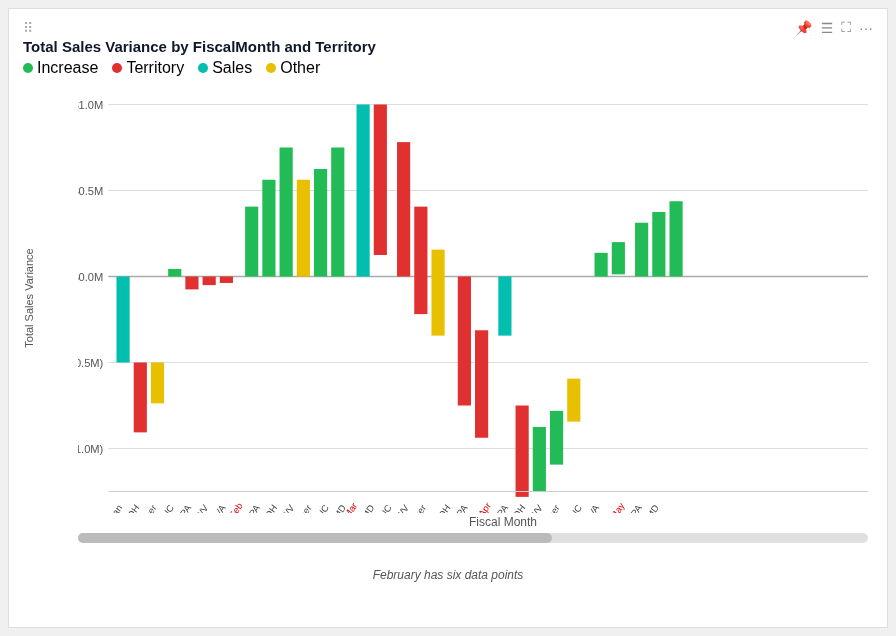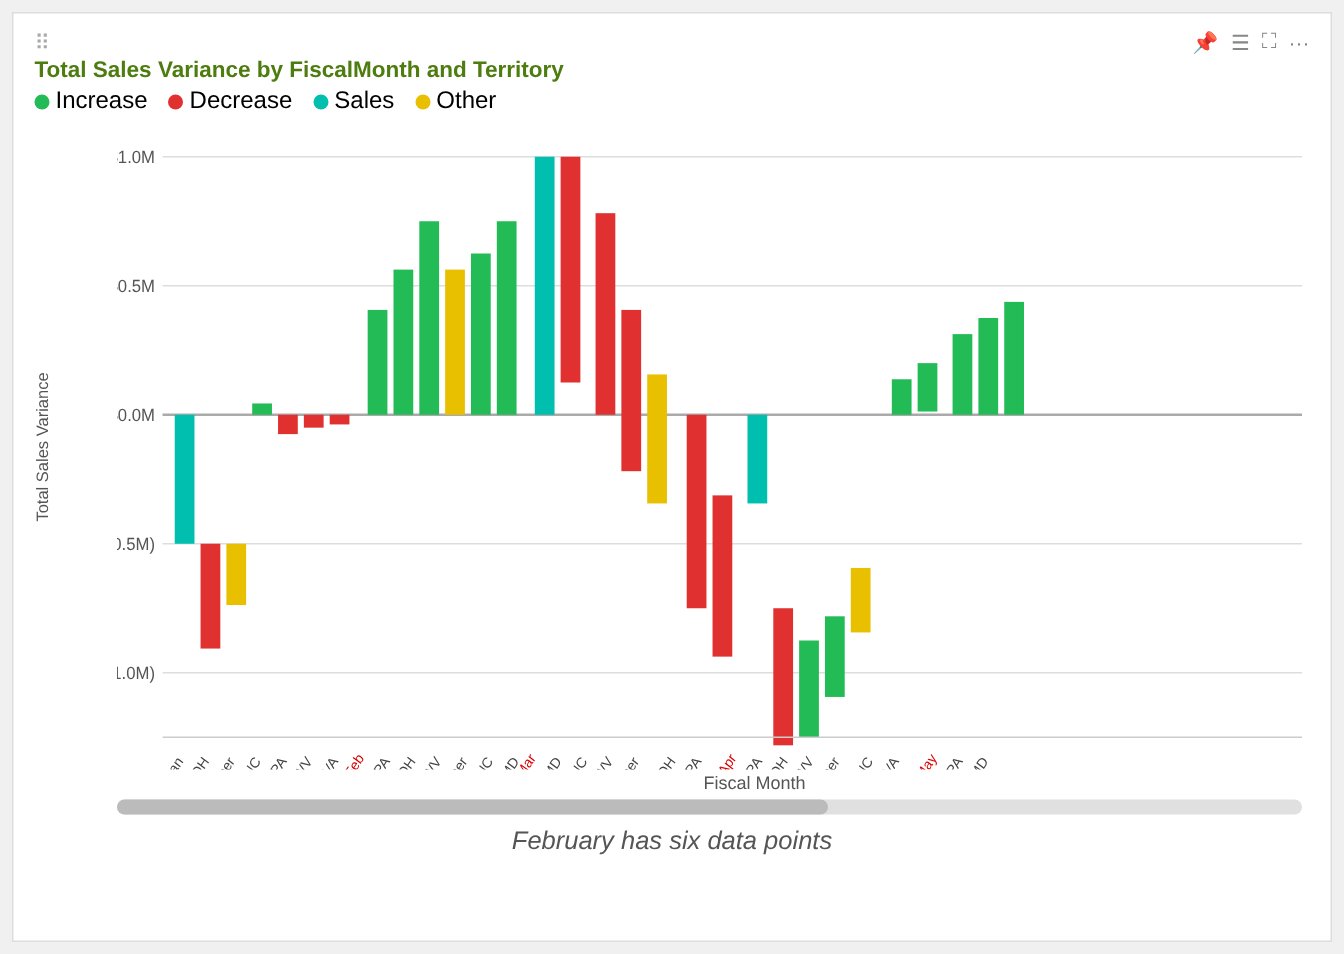--- a/index.html
+++ b/index.html
@@ -37,21 +37,21 @@
       align-items: center;
     }
     .card-icon {
       color: #888;
       font-size: 14px;
       cursor: pointer;
     }
     .chart-title {
       font-size: 15px;
       font-weight: 600;
-      color: #4d7c0f;
+      color: #0f172a;
       margin-bottom: 4px;
     }
     .legend {
       display: flex;
       gap: 14px;
       align-items: center;
       margin-bottom: 6px;
       font-size: 16px;
     }
     .legend-item {
@@ -110,23 +110,23 @@
       position: absolute;
       left: 0;
       top: 0;
       width: 60%;
       height: 10px;
       background: #bbb;
       border-radius: 5px;
     }
     .annotation {
       text-align: center;
-      font-size: 17px;
+      font-size: 12px;
       color: #555;
-      margin-top: 8px;
+      margin-top: 25px;
       font-style: italic;
     }
   </style>
 </head>
 <body>
 
 <div class="card">
 
   <div class="card-header">
     <span class="drag-handle">⠿</span>
@@ -140,21 +140,21 @@
 
   <div class="chart-title">Total Sales Variance by FiscalMonth and Territory</div>
 
   <div class="legend">
     <div class="legend-item">
       <span class="legend-dot" style="background:#22bb55;"></span>
       <span>Increase</span>
     </div>
     <div class="legend-item">
       <span class="legend-dot" style="background:#e03030;"></span>
-      <span>Decrease</span>
+      <span>Territory</span>
     </div>
     <div class="legend-item">
       <span class="legend-dot" style="background:#00bfae;"></span>
       <span>Sales</span>
     </div>
     <div class="legend-item">
       <span class="legend-dot" style="background:#e8c000;"></span>
       <span>Other</span>
     </div>
   </div>

